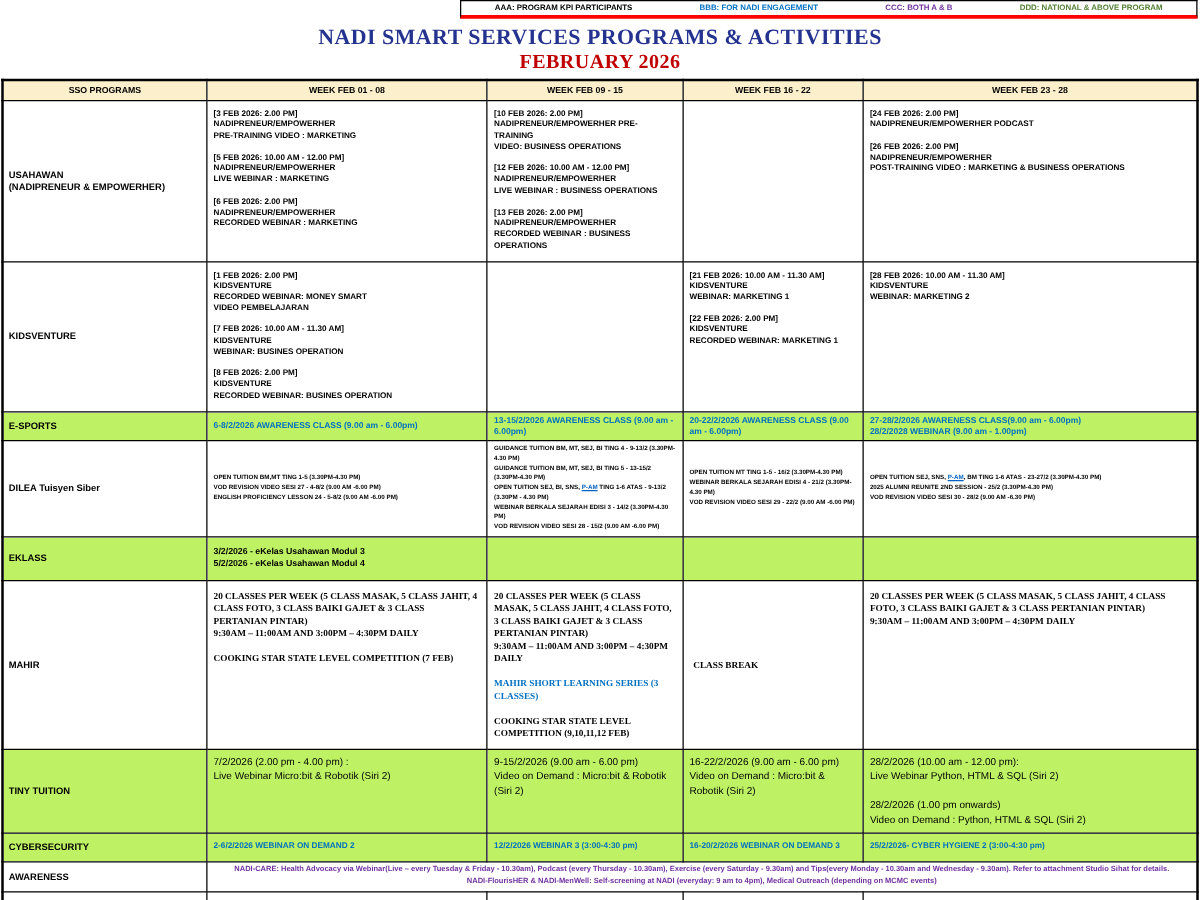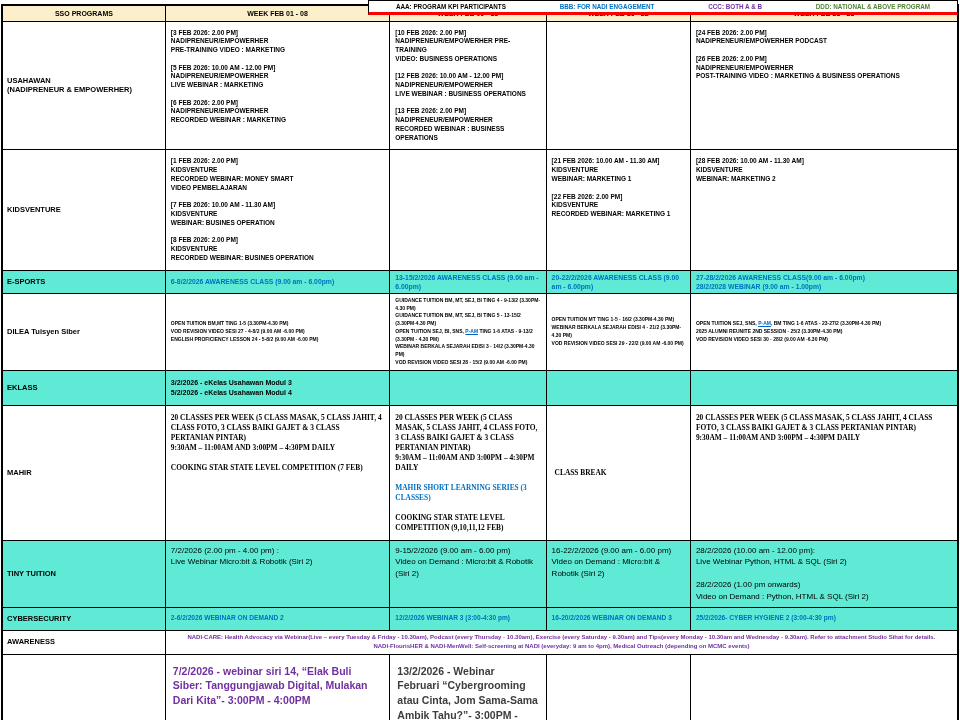--- a/index.html
+++ b/index.html
@@ -22,21 +22,21 @@
 
   
   table.sched { border-collapse:collapse; table-layout:fixed; width:958px; margin-left:1px;
                 border:2px solid #000; margin-top:4px; }
   .sched th, .sched td { border:1px solid #000; overflow:hidden; padding:2px 4px; }
   .sched th { background:#FBF0CB; font-size:7px; font-weight:bold; text-align:center; padding:2px; }
   td.label { font-weight:bold; font-size:7.5px; vertical-align:middle; line-height:1.25;margin-top:38px; }
   td.cell  { font-size:6.5px; font-weight:bold; vertical-align:top; line-height:1.35; padding:7px 5px; }
   .pre { white-space:pre-line; }
 
-  tr.bg-blue td { background:#5eead4; }
+  tr.bg-blue td { background:#bef264; }
   tr.r-esports td.cell { vertical-align:middle; color:#0070C0; font-size:6.8px; padding:2px 5px; }
   tr.r-dilea td.cell { font-size:5px; line-height:1.55; vertical-align:middle; padding:3px 5px; }
   tr.r-eklass td.cell { vertical-align:middle; font-size:7px; font-weight:600; padding:2px 5px; }
   tr.r-mahir td.cell { font-size:7.4px; line-height:1.35;font-family:Liberation Serif, serif; }
   td.mahir-break { font-size:9.5px; vertical-align:middle !important; font-weight:bold; padding-left:8px !important; }
   tr.r-tiny td.cell { font-size:8px; font-weight:normal; line-height:1.45; padding:4px 5px;margin-left:44px; }
   tr.r-cyber td.cell { color:#0070C0; vertical-align:middle; font-size:6.6px; padding:2px 5px; }
   td.wellbeing-cell { color:#7030A0; text-align:center; vertical-align:middle !important;
                       font-size:6px; font-weight:bold; line-height:1.6; padding:2px 8px !important; }
   tr.r-aware td.cell { font-size:10.5px; line-height:1.4; padding:9px 7px; }
@@ -50,20 +50,24 @@
 
 <div class="page">
 
   <div class="legend">
     <span class="lg-a">AAA: PROGRAM KPI PARTICIPANTS</span>
     <span class="lg-b">BBB:  FOR NADI ENGAGEMENT</span>
     <span class="lg-c">CCC:  BOTH  A &amp; B</span>
     <span class="lg-d">DDD: NATIONAL &amp; ABOVE PROGRAM</span>
   </div>
 
+  <div class="titlebar">
+    <div class="title1">NADI SMART SERVICES PROGRAMS &amp; ACTIVITIES</div>
+    <div class="title2">FEBRUARY 2026</div>
+  </div>
 
   <table class="sched">
     <colgroup>
       <col style="width:163px">
         <col style="width:224px">
         <col style="width:156px">
         <col style="width:144px">
         <col style="width:267px">
     </colgroup>
     <thead>

